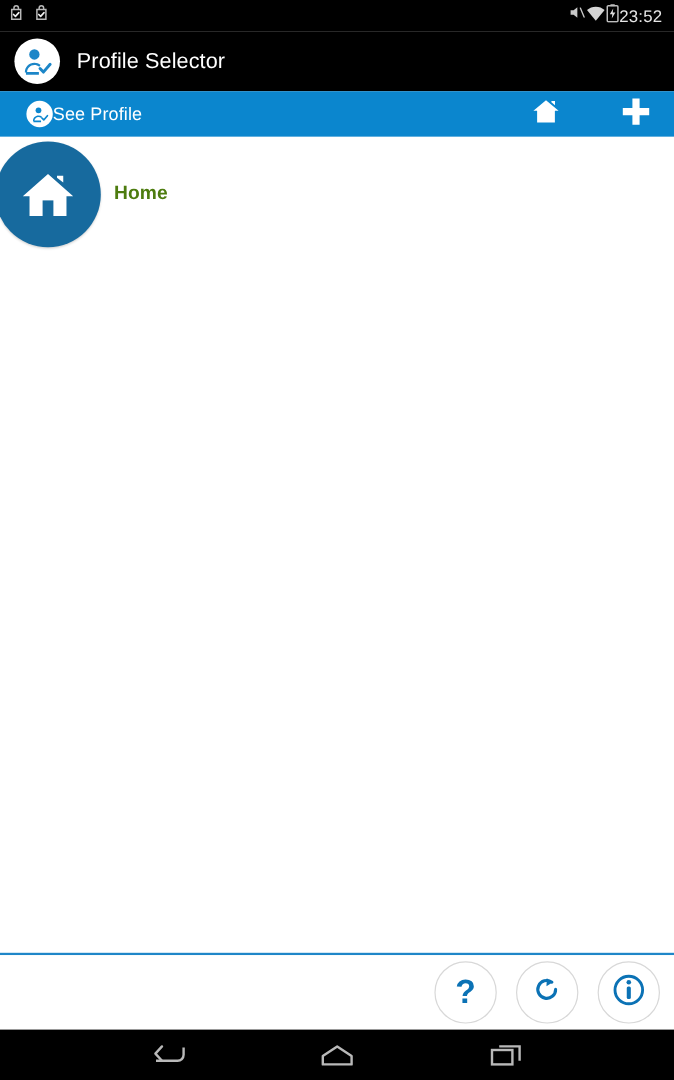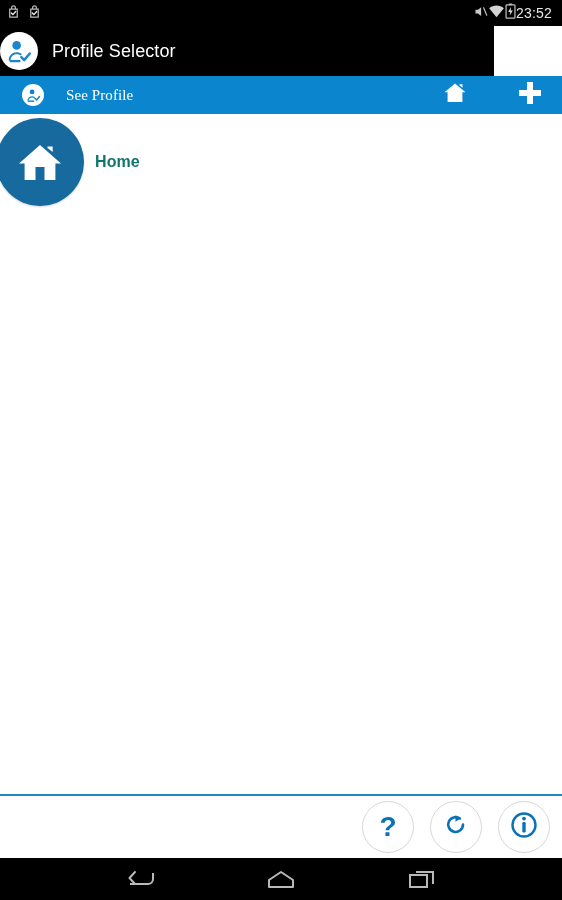--- a/index.html
+++ b/index.html
@@ -49,25 +49,26 @@
     letter-spacing: 0.2px;
     line-height: 26px;
     font-family: "Liberation Sans", sans-serif;
   }
   .sicon { display: block; }
 
   
   .title-bar {
     position: absolute;
     top: 26px; left: 0;
-    width: 494px;
+    width: 562px;
     height: 50px;
     background: #000000;
     display: flex;
     align-items: center;
+    padding-left: 12px;
   }
   .app-logo {
     width: 38px; height: 38px;
     border-radius: 50%;
     background: #ffffff;
     display: flex;
     align-items: center;
     justify-content: center;
     flex: 0 0 auto;
   }
@@ -94,23 +95,21 @@
     border-radius: 50%;
     background: #ffffff;
     display: flex;
     align-items: center;
     justify-content: center;
     flex: 0 0 auto;
   }
   .ab-label {
     color: #ffffff;
     font-size: 15px;
-    margin-left: 22px;
     letter-spacing: 0.1px;
-    font-family: Liberation Serif, serif;
   }
   .ab-actions {
     margin-left: auto;
     display: flex;
     align-items: center;
     gap: 48px;
   }
 
   
   .profile-list {
@@ -140,21 +139,21 @@
     box-shadow: 0 1px 2px rgba(0,0,0,0.18);
   }
   .profile-label {
     margin-left: 95px;
     font-size: 16px;
     color: #7d7d7d;
     letter-spacing: 0.1px;
   }
   .profile-row.selected .profile-label {
     font-weight: bold;
-    color: #0f766e;
+    color: #4d7c0f;
   }
 
   
   .bottom-divider {
     position: absolute;
     left: 0;
     top: 794px;
     width: 562px;
     height: 2px;
     background: #1f86c8;

